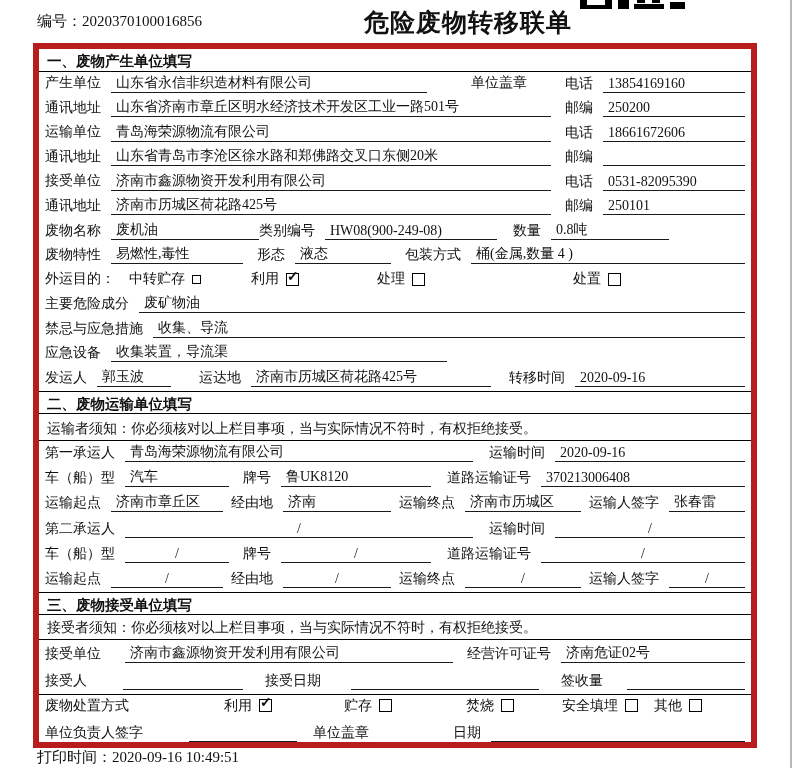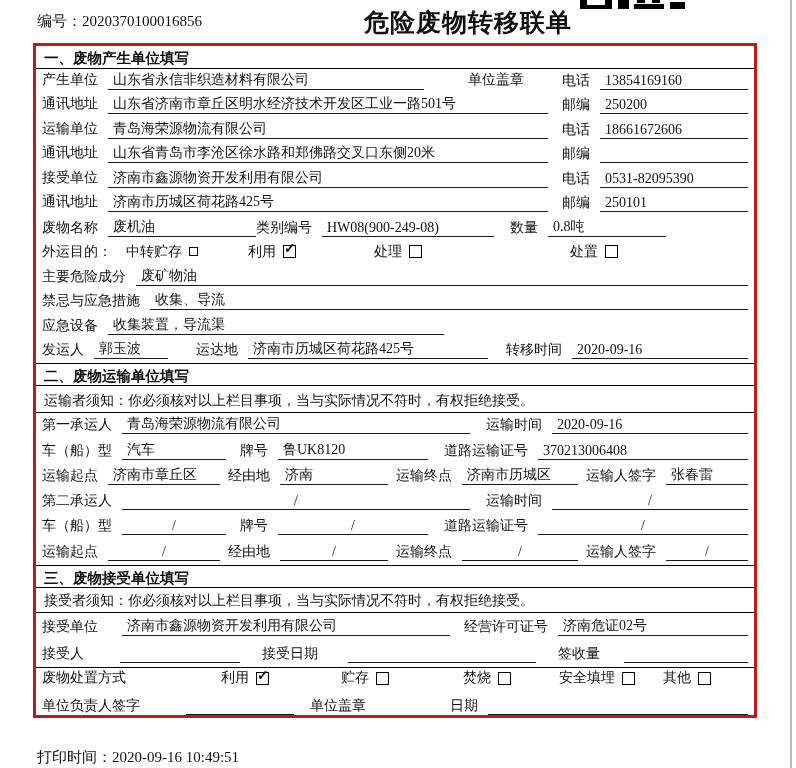--- a/index.html
+++ b/index.html
@@ -13,27 +13,27 @@
   .doc-no { position:absolute; left:37px; top:12px; font-size:15px; white-space:nowrap; }
   .doc-title { position:absolute; left:324px; top:6px; font-size:25px; font-weight:bold; letter-spacing:1px; white-space:nowrap;margin-left:40px; }
   
   .qr-frag { position:absolute; left:580px; top:0; width:110px; height:10px; }
   .qr-frag .q { position:absolute; background:#000; }
   .qr-u { position:absolute; left:0; top:0; width:32px; height:9px;
           border-left:7px solid #000; border-right:7px solid #000; border-bottom:4px solid #000; }
   
   .page-edge { position:absolute; left:790px; top:0; width:2px; height:768px; background:#b8b8b8; }
   
-  .form { position:absolute; left:33px; top:43px; width:724px; border:3px solid #b91c1c; background:#fff; }
+  .form { position:absolute; left:33px; top:43px; width:724px; border:6px solid #b91c1c; background:#fff; }
   .sech { height:23px; font-weight:bold; font-size:14.5px; padding:3px 0 0 8px; border-bottom:1px solid #000; }
   .bt { border-top:1px solid #000; }
   .noterow { height:27px; padding:6px 0 0 8px; border-bottom:1px solid #000; white-space:nowrap; }
   .frow { display:flex; align-items:flex-end; padding:0 4px 4px 6px; height:24.5px; }
   .h27 { height:27px; } .h25 { height:25.3px; } .h24 { height:24px; padding-bottom:0; }
-  .leftcol { width:520px; flex:none; display:flex; align-items:flex-start; }
+  .leftcol { width:520px; flex:none; display:flex; align-items:center; }
   .rightcol { flex:1; display:flex; align-items:flex-end; }
   .lbl { white-space:nowrap; flex:none; }
   .u { border-bottom:1px solid #1a1a1a; white-space:nowrap; overflow:hidden; padding:0 5px; margin-left:10px; flex:none; }
   .u.grow { flex:1; margin-right:14px; }
   .u.fill { flex:1; margin-right:2px; }
   .center { text-align:center; }
   
   .opt { display:flex; align-items:center; flex:none; }
   .cb { width:13px; height:13px; border:1.4px solid #000; display:inline-block; margin-left:7px; position:relative; flex:none; }
   .cb.small { width:9px; height:9px; }
@@ -132,20 +132,28 @@
 
   <div class="frow">
     <span class="lbl">废物名称</span>
     <span class="u" style="width:148px">废机油</span>
     <span class="lbl" style="">类别编号</span>
     <span class="u" style="width:172px">HW08(900-249-08)</span>
     <span class="lbl" style="margin-left:16px">数量</span>
     <span class="u" style="width:118px">0.8吨</span>
   </div>
 
+  <div class="frow">
+    <span class="lbl">废物特性</span>
+    <span class="u" style="width:132px">易燃性,毒性</span>
+    <span class="lbl" style="margin-left:14px">形态</span>
+    <span class="u" style="width:96px">液态</span>
+    <span class="lbl" style="margin-left:14px">包装方式</span>
+    <span class="u fill">桶(金属,数量 4 )</span>
+  </div>
 
   <div class="frow optrow">
     <span class="lbl">外运目的：</span>
     <span class="opt" style="margin-left:14px">
       <span class="lbl">中转贮存</span>
       <span class="cb small"></span>
     </span>
     <span class="opt" style="margin-left:50px">
       <span class="lbl">利用</span>
       <span class="cb checked"></span>
@@ -271,21 +279,21 @@
       <span class="cb"></span>
     </span>
     <span class="opt" style="margin-left:74px">
       <span class="lbl">焚烧</span>
       <span class="cb"></span>
     </span>
     <span class="opt" style="margin-left:48px">
       <span class="lbl">安全填埋</span>
       <span class="cb"></span>
     </span>
-    <span class="opt" style="margin-left:28px">
+    <span class="opt" style="margin-left:16px">
       <span class="lbl">其他</span>
       <span class="cb"></span>
     </span>
   </div>
 
   <div class="frow h24">
     <span class="lbl">单位负责人签字</span>
     <span class="u" style="width:108px;margin-left:46px"></span>
     <span class="lbl" style="margin-left:16px">单位盖章</span>
     <span class="lbl" style="margin-left:84px">日期</span>

